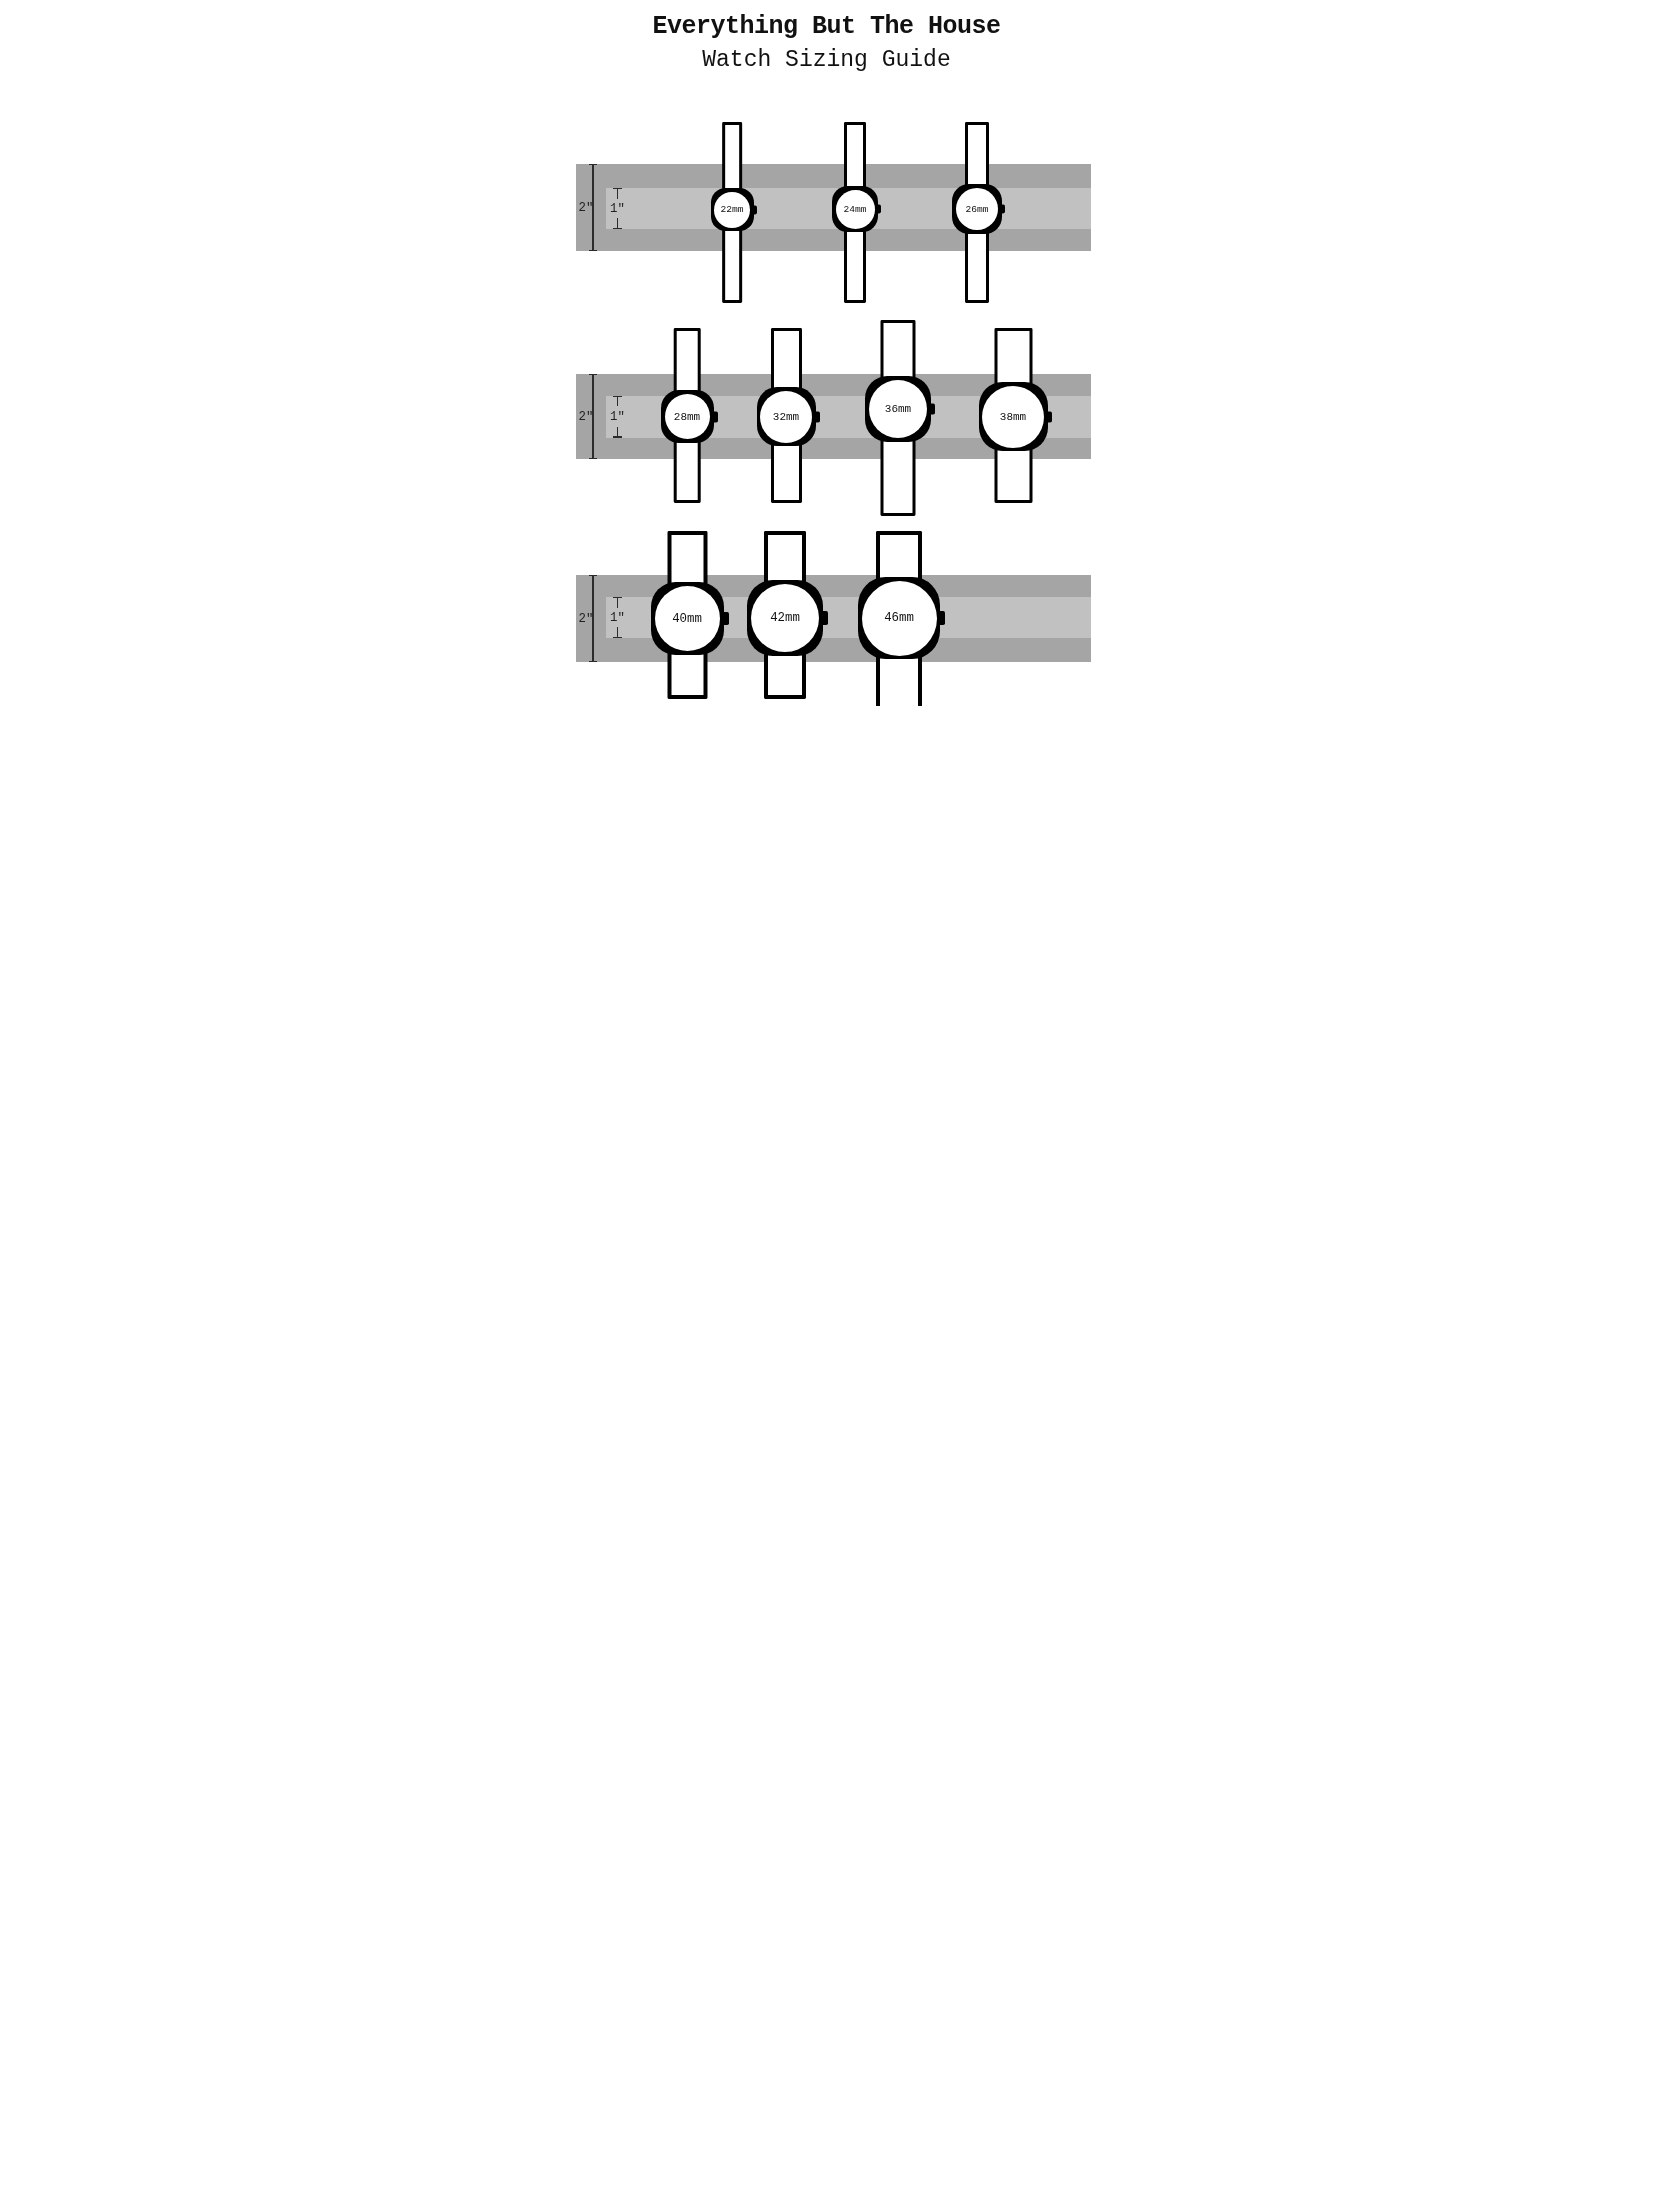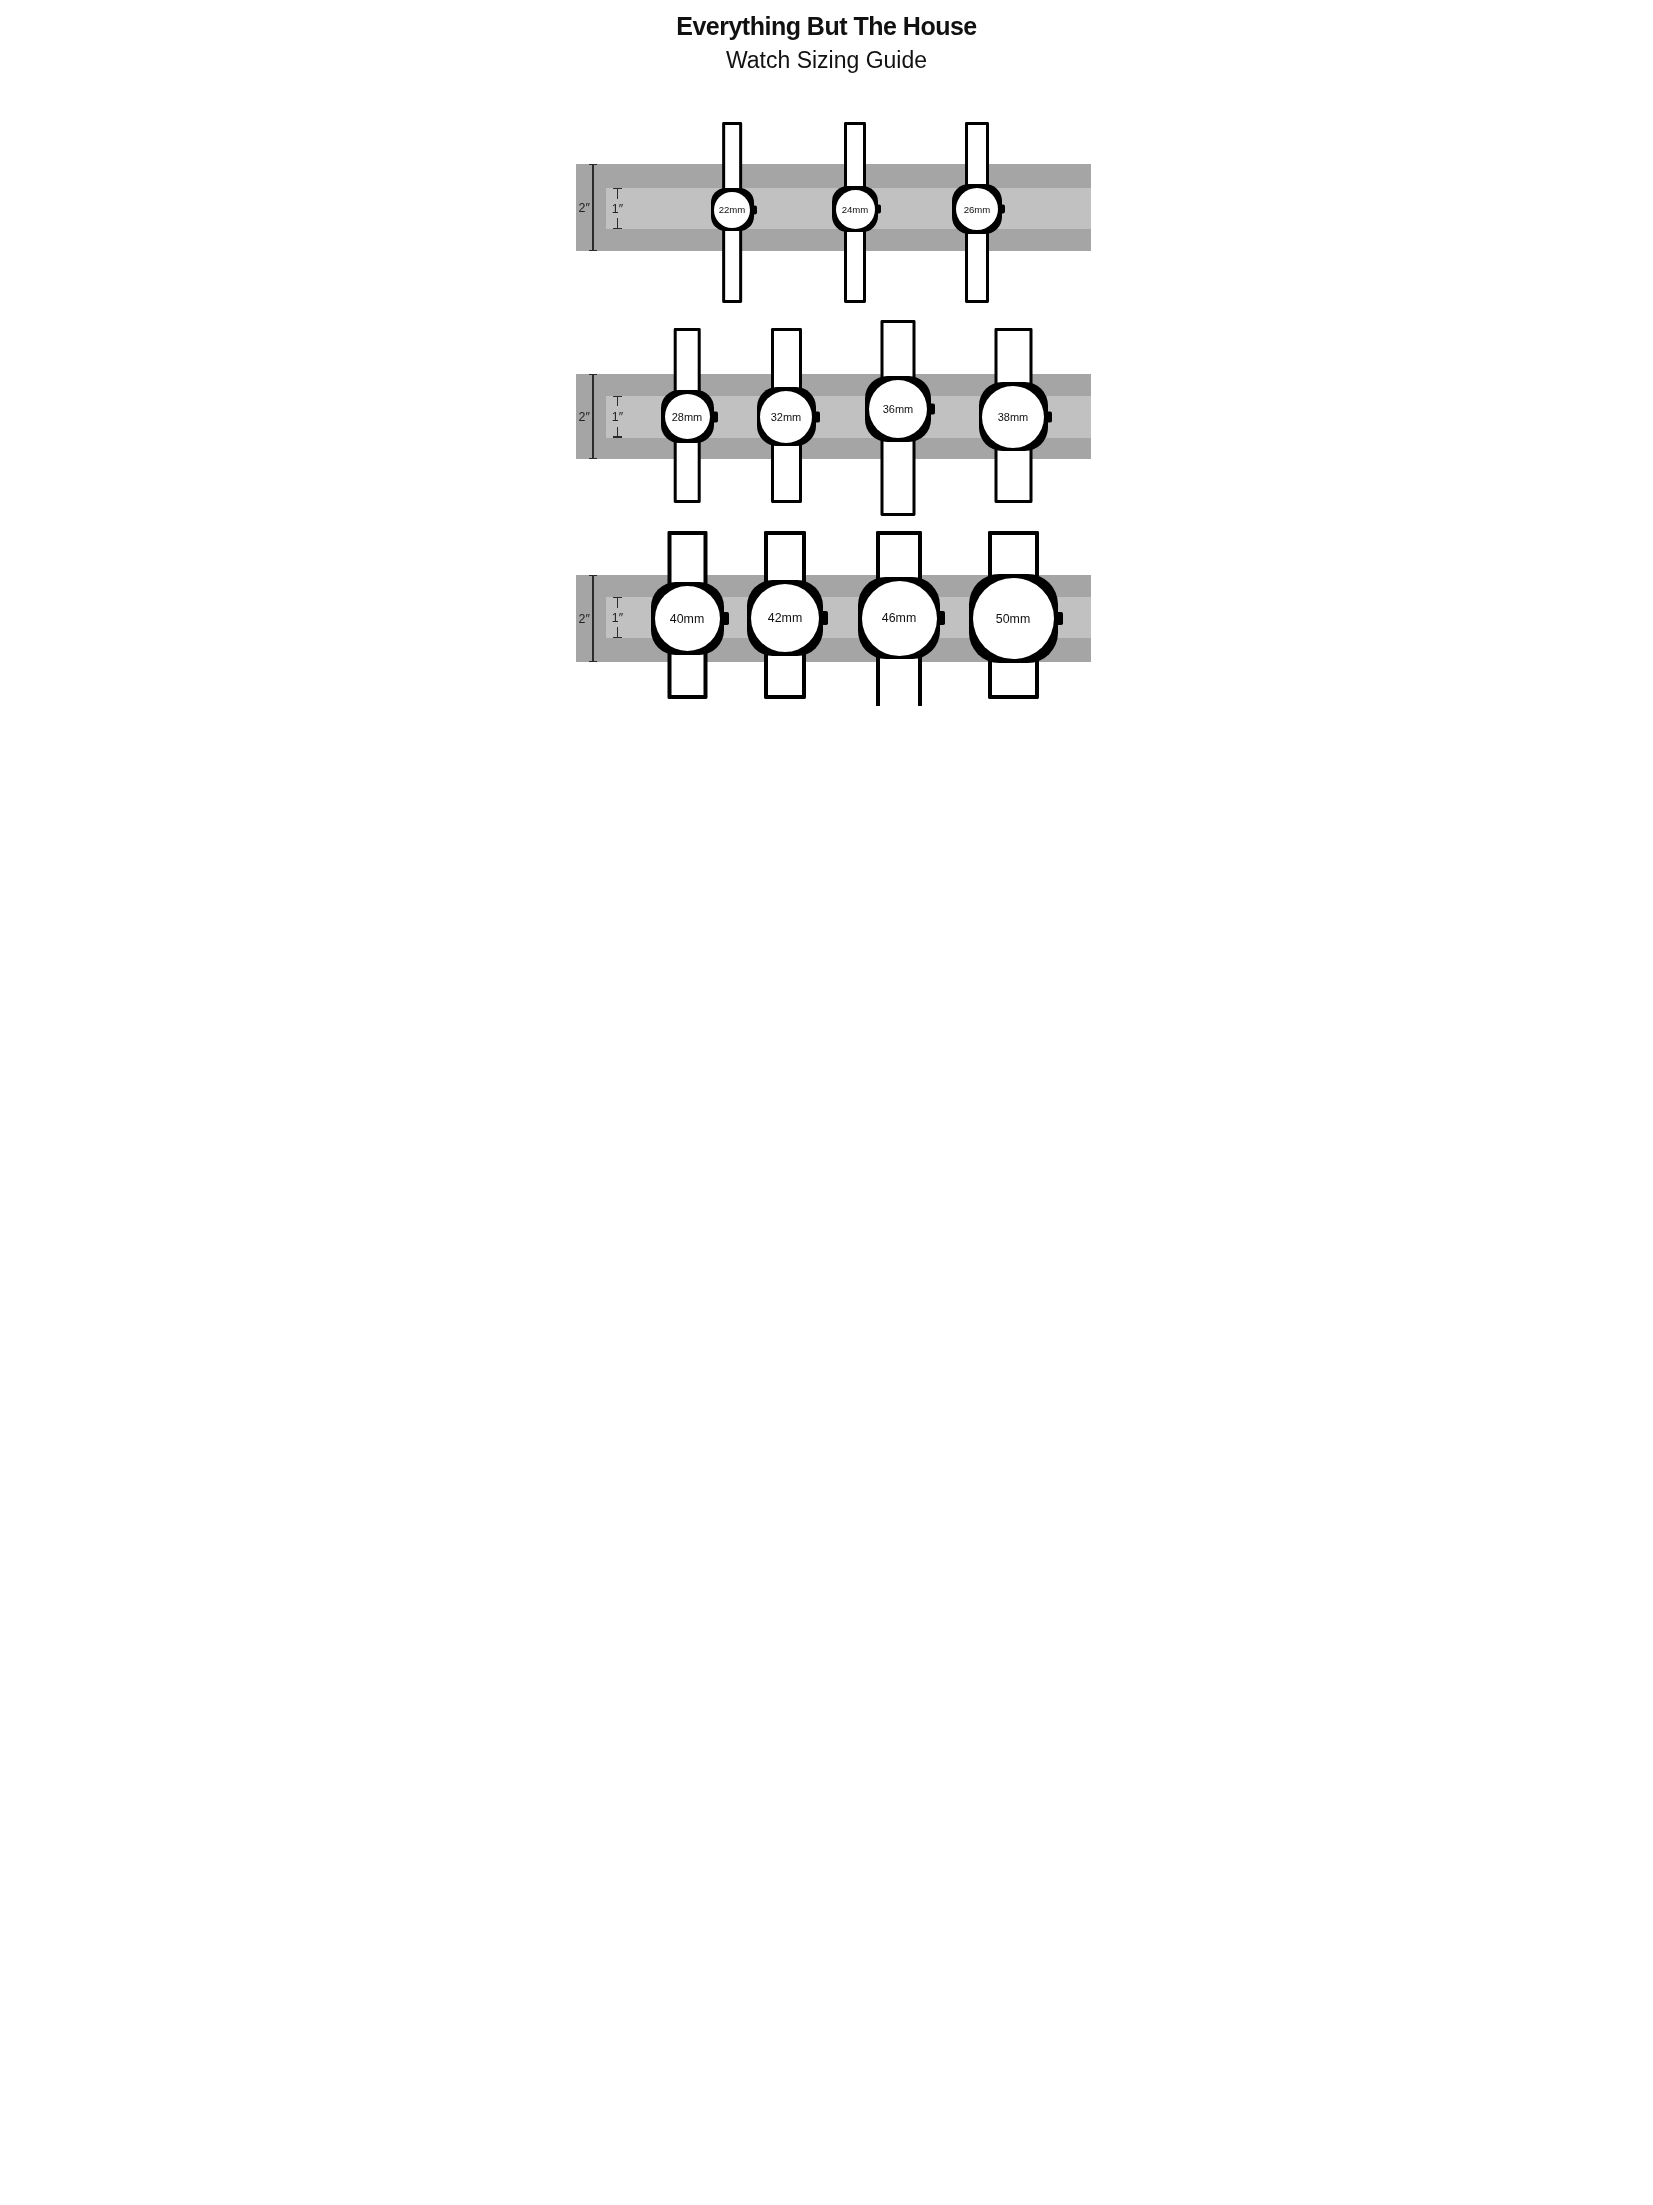--- a/index.html
+++ b/index.html
@@ -3,21 +3,21 @@
 <meta charset="utf-8">
 <style>
   html,body{margin:0;padding:0;background:#ffffff;}
   .page{
     position:relative;
     width:529px;
     height:706px;
     margin:0 auto;
     background:#ffffff;
     overflow:hidden;
-    font-family:Liberation Sans, sans-serif;
+    font-family:Liberation Mono, monospace;
     color:#111;
   }
   
   .title-line1{
     position:absolute; top:12px; left:0; width:100%;
     text-align:center; font-size:25px; font-weight:700;
     letter-spacing:-0.5px; margin:0;
   }
   .title-line2{
     position:absolute; top:47px; left:0; width:100%;
@@ -231,24 +231,15 @@
   </div>
   <div class="watch r3" style="left:337px;top:531px;height:200px;--strap:46px;--case:82px;--dial:75px;--casetop:46px;">
     <div class="strap"></div>
     <div class="case">
       <div class="crown"></div>
       <div class="dial">
         <span>46mm</span>
       </div>
     </div>
   </div>
-  <div class="watch r3" style="left:451px;top:531px;height:168px;--strap:51px;--case:89px;--dial:81px;--casetop:43px;">
-    <div class="strap"></div>
-    <div class="case">
-      <div class="crown"></div>
-      <div class="dial">
-        <span>50mm</span>
-      </div>
-    </div>
-  </div>
 
 </div>
 
 
 </body></html>

